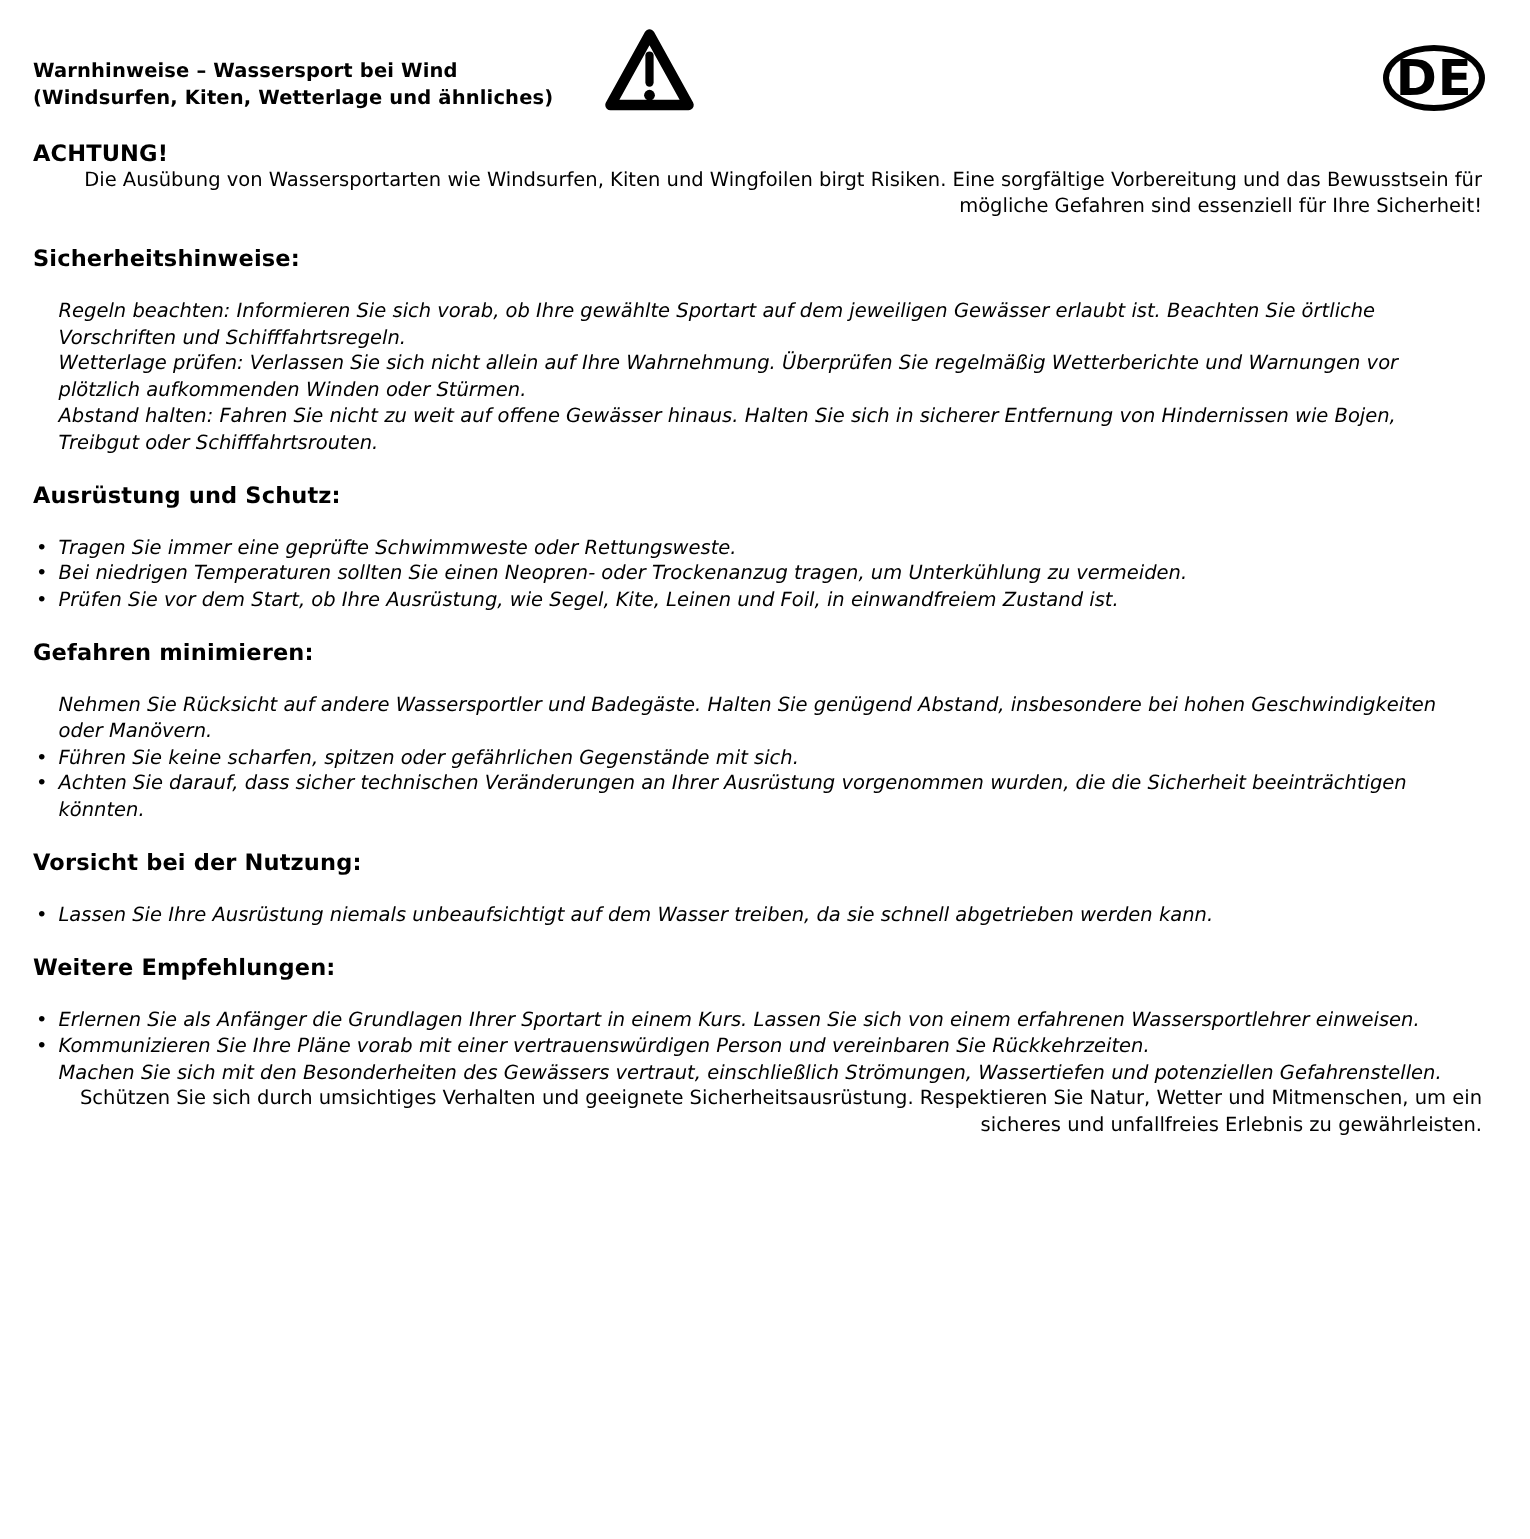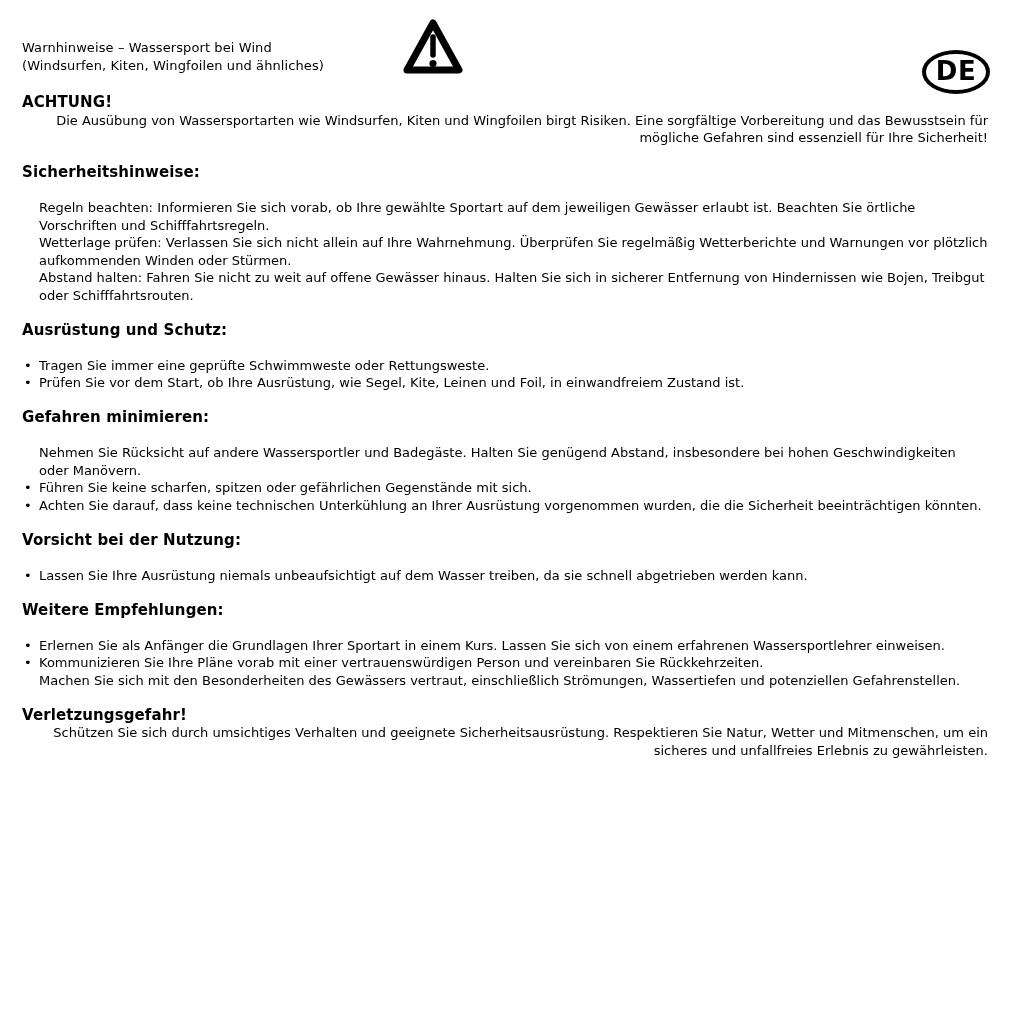--- a/index.html
+++ b/index.html
@@ -22,76 +22,75 @@
     padding: 18px 32px 0 22px;
   }
   .header {
     position: relative;
     height: 76px;
   }
   .title {
     position: absolute;
     left: 0;
     top: 21px;
-    font-weight: 400;
+    font-weight: 700;
     letter-spacing: 0.1px;
     white-space: nowrap;
   }
   .warn-triangle {
     position: absolute;
     left: 380px;
     top: 0;
   }
   .de-badge {
     position: absolute;
     right: -2px;
     top: 12px;
     width: 68px;
     height: 44px;
     border: 4px solid #000000;
     border-radius: 50%;
     display: flex;
     align-items: center;
     justify-content: center;
     font-weight: 700;
-    font-size: 26px;
+    font-size: 33px;
     letter-spacing: 0.5px;
     background: #ffffff;
-    margin-top: 20px;
   }
   .doc-section { margin: 0; }
   .sec-heading {
     font-size: 15px;
     font-weight: 700;
     letter-spacing: 0.1px;
     margin: 17.5px 0 0 0;
   }
   .doc-section:first-child .sec-heading { margin-top: 0; }
   .sec-paragraph { margin: 0; text-align: right; }
-  .item-group { margin-top: 17.5px; }
+  .item-group { margin-top: 17.5px; font-style: italic; }
   .item {
     position: relative;
     padding-left: 17px;
   }
   .item.bulleted::before {
     content: "\2022";
     position: absolute;
     left: 2px;
     top: 0;
   }
 </style>
 </head>
 <body>
 
 <div class="page">
 
   <header class="header">
     <div class="title">
       <div>Warnhinweise – Wassersport bei Wind</div>
-      <div>(Windsurfen, Kiten, Wingfoilen und ähnliches)</div>
+      <div>(Windsurfen, Kiten, Wetterlage und ähnliches)</div>
     </div>
 
     <svg class="warn-triangle" width="62" height="60" viewBox="0 0 62 60" aria-hidden="true">
       <path d="M31 5 L57 52 L5 52 Z" fill="#ffffff" stroke="#000000" stroke-width="7" stroke-linejoin="round"></path>
       <line x1="31" y1="19" x2="31" y2="37" stroke="#000000" stroke-width="5.5" stroke-linecap="round"></line>
       <circle cx="31" cy="45.5" r="3.6" fill="#000000"></circle>
     </svg>
 
     <div class="de-badge">
       <span>DE</span>
@@ -108,44 +107,44 @@
         <div class="item-group">
           <div class="item">Regeln beachten: Informieren Sie sich vorab, ob Ihre gewählte Sportart auf dem jeweiligen Gewässer erlaubt ist. Beachten Sie örtliche Vorschriften und Schifffahrtsregeln.</div>
           <div class="item">Wetterlage prüfen: Verlassen Sie sich nicht allein auf Ihre Wahrnehmung. Überprüfen Sie regelmäßig Wetterberichte und Warnungen vor plötzlich aufkommenden Winden oder Stürmen.</div>
           <div class="item">Abstand halten: Fahren Sie nicht zu weit auf offene Gewässer hinaus. Halten Sie sich in sicherer Entfernung von Hindernissen wie Bojen, Treibgut oder Schifffahrtsrouten.</div>
         </div>
       </section>
       <section class="doc-section">
         <h2 class="sec-heading">Ausrüstung und Schutz:</h2>
         <div class="item-group">
           <div class="item bulleted">Tragen Sie immer eine geprüfte Schwimmweste oder Rettungsweste.</div>
+          <div class="item bulleted">Bei niedrigen Temperaturen sollten Sie einen Neopren- oder Trockenanzug tragen, um Unterkühlung zu vermeiden.</div>
           <div class="item bulleted">Prüfen Sie vor dem Start, ob Ihre Ausrüstung, wie Segel, Kite, Leinen und Foil, in einwandfreiem Zustand ist.</div>
         </div>
       </section>
       <section class="doc-section">
         <h2 class="sec-heading">Gefahren minimieren:</h2>
         <div class="item-group">
           <div class="item">Nehmen Sie Rücksicht auf andere Wassersportler und Badegäste. Halten Sie genügend Abstand, insbesondere bei hohen Geschwindigkeiten oder Manövern.</div>
           <div class="item bulleted">Führen Sie keine scharfen, spitzen oder gefährlichen Gegenstände mit sich.</div>
-          <div class="item bulleted">Achten Sie darauf, dass keine technischen Unterkühlung an Ihrer Ausrüstung vorgenommen wurden, die die Sicherheit beeinträchtigen könnten.</div>
+          <div class="item bulleted">Achten Sie darauf, dass sicher technischen Veränderungen an Ihrer Ausrüstung vorgenommen wurden, die die Sicherheit beeinträchtigen könnten.</div>
         </div>
       </section>
       <section class="doc-section">
         <h2 class="sec-heading">Vorsicht bei der Nutzung:</h2>
         <div class="item-group">
           <div class="item bulleted">Lassen Sie Ihre Ausrüstung niemals unbeaufsichtigt auf dem Wasser treiben, da sie schnell abgetrieben werden kann.</div>
         </div>
       </section>
       <section class="doc-section">
         <h2 class="sec-heading">Weitere Empfehlungen:</h2>
         <div class="item-group">
           <div class="item bulleted">Erlernen Sie als Anfänger die Grundlagen Ihrer Sportart in einem Kurs. Lassen Sie sich von einem erfahrenen Wassersportlehrer einweisen.</div>
           <div class="item bulleted">Kommunizieren Sie Ihre Pläne vorab mit einer vertrauenswürdigen Person und vereinbaren Sie Rückkehrzeiten.</div>
           <div class="item">Machen Sie sich mit den Besonderheiten des Gewässers vertraut, einschließlich Strömungen, Wassertiefen und potenziellen Gefahrenstellen.</div>
         </div>
       </section>
       <section class="doc-section">
-        <h2 class="sec-heading">Verletzungsgefahr!</h2>
         <p class="sec-paragraph">Schützen Sie sich durch umsichtiges Verhalten und geeignete Sicherheitsausrüstung. Respektieren Sie Natur, Wetter und Mitmenschen, um ein sicheres und unfallfreies Erlebnis zu gewährleisten.</p>
       </section>
     </main>
 
 </div>
 
 </body></html>

